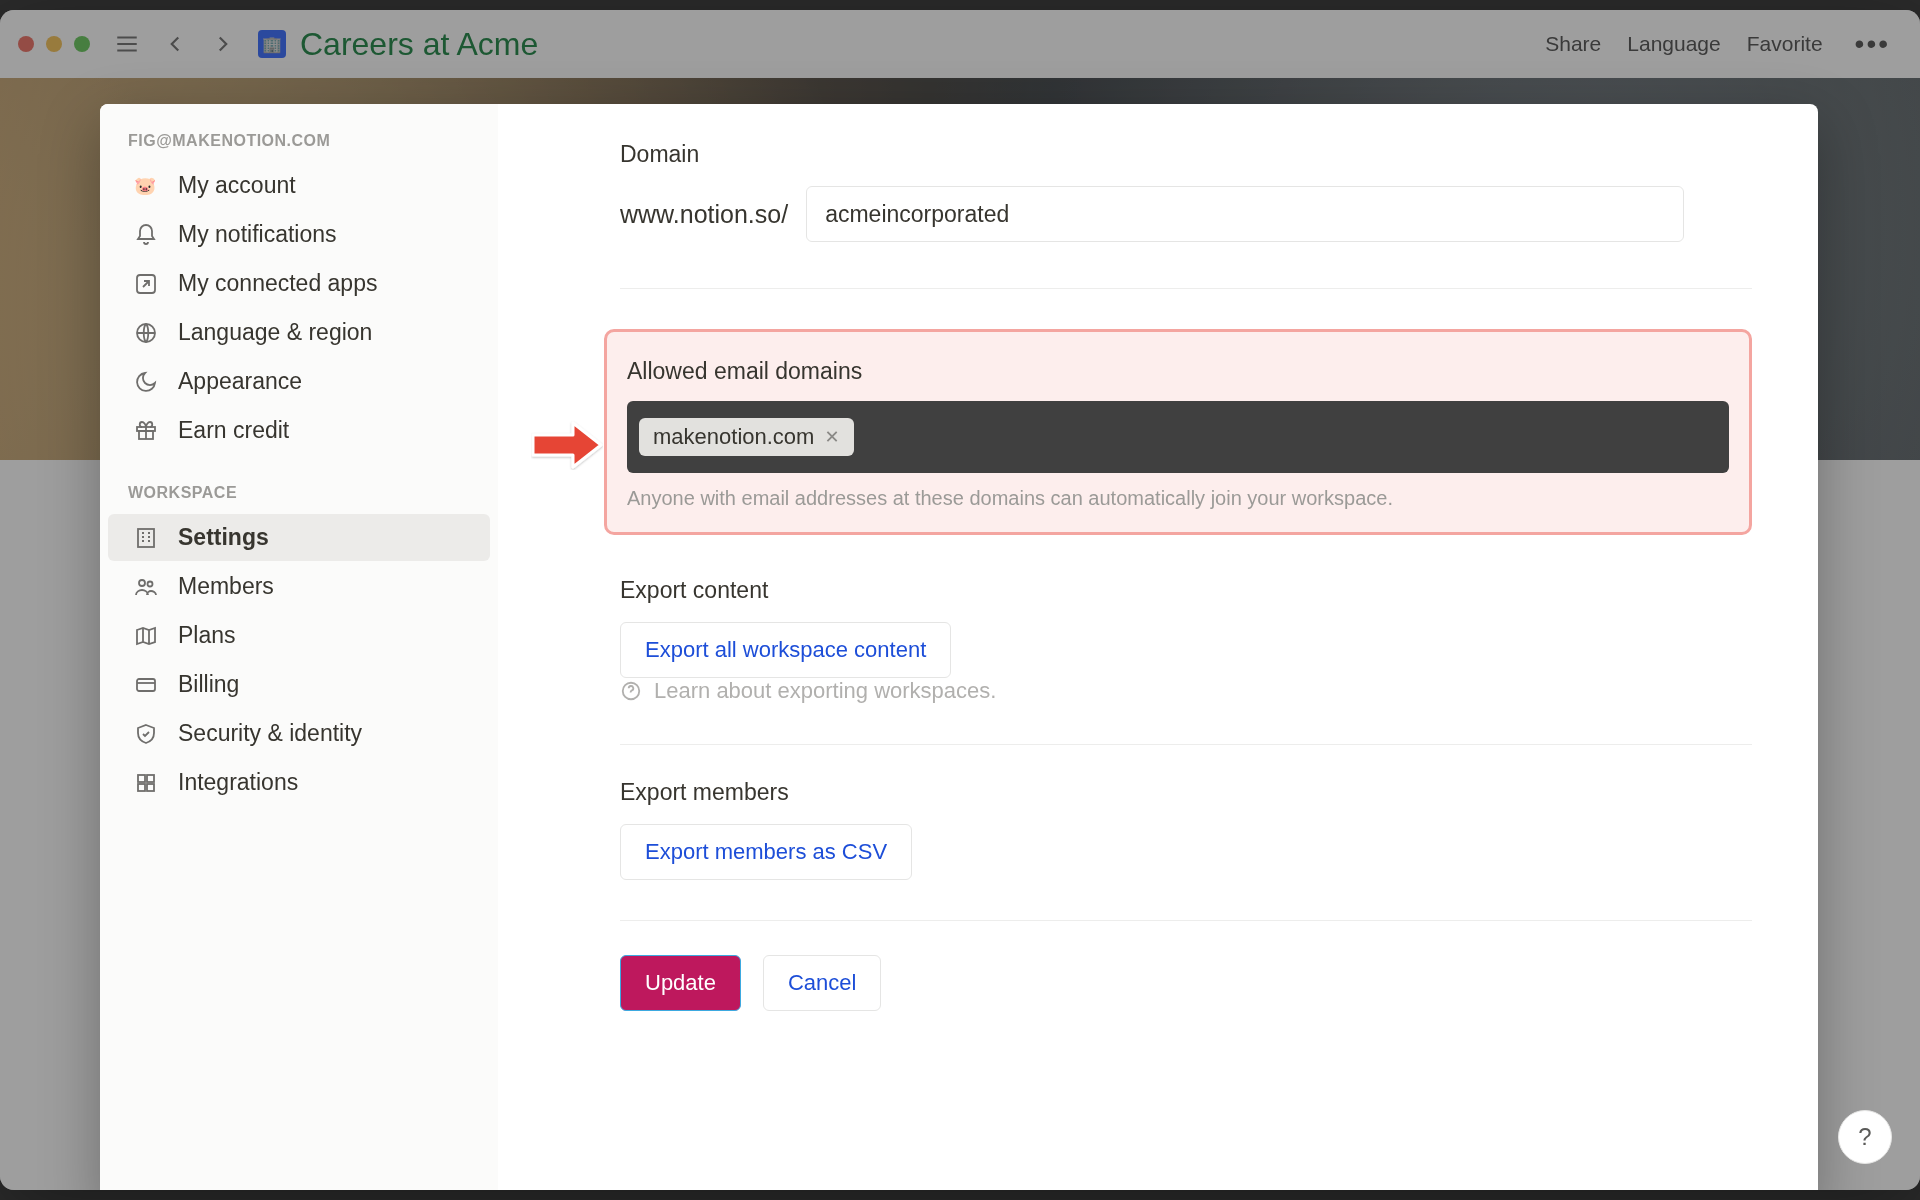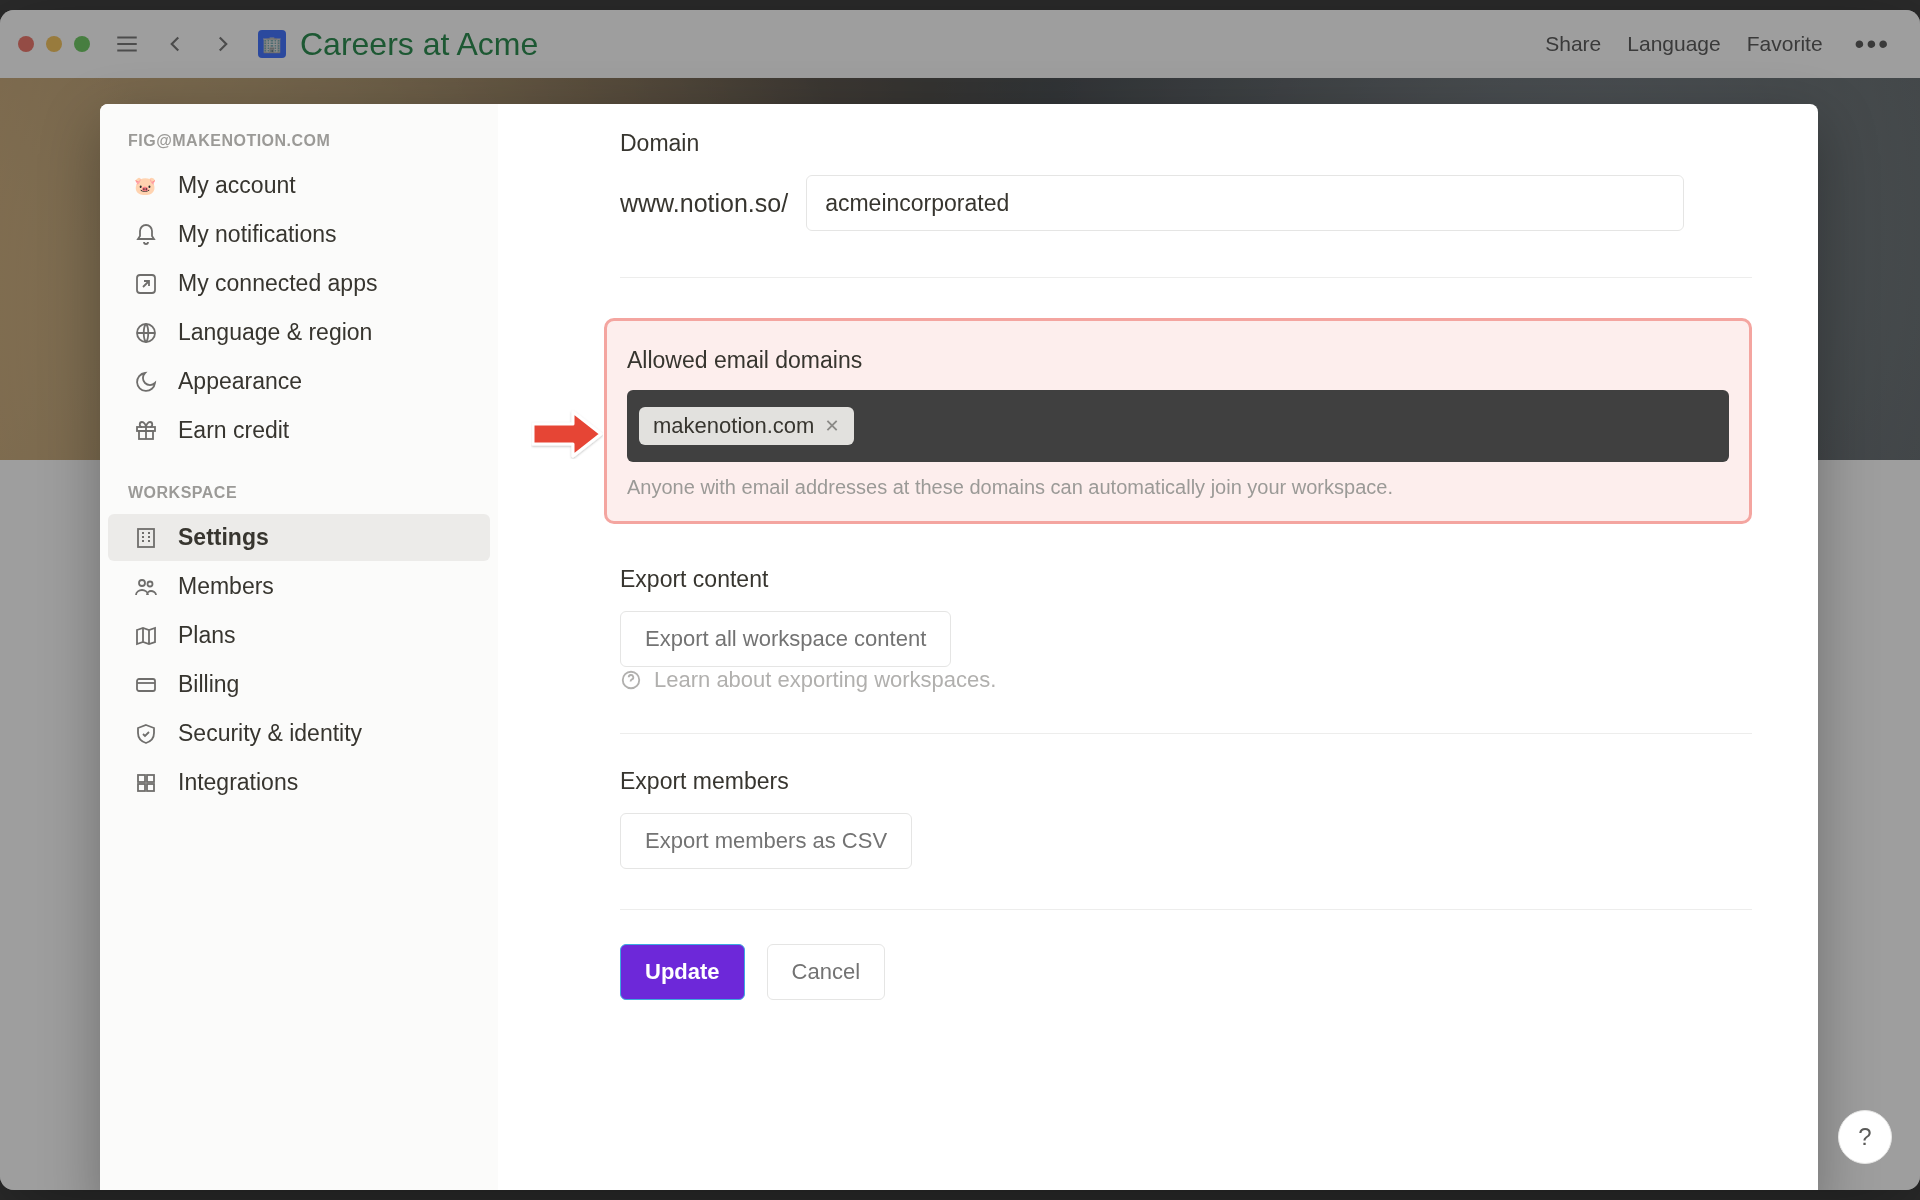--- a/index.html
+++ b/index.html
@@ -30,35 +30,35 @@
   .dim{position:absolute;inset:0;background:rgba(40,40,40,.45);}
   
   .modal{position:absolute;top:94px;left:100px;width:1718px;height:1104px;background:#ffffff;border-radius:8px;box-shadow:0 20px 60px rgba(0,0,0,.3);display:flex;overflow:hidden}
   .sidebar{width:398px;background:#fbfbfa;padding:22px 0;}
   .section-label{font-size:16px;font-weight:700;letter-spacing:.5px;color:#9b9a97;padding:6px 28px 10px}
   .menu-item{display:flex;align-items:center;gap:18px;padding:10px 24px;font-size:23px;color:#37352f;border-radius:6px;margin:2px 8px;}
   .menu-item.active{background:#ecebe9;font-weight:700}
   .menu-item .mi-icon{width:28px;display:inline-flex;align-items:center;justify-content:center;color:#6f6e6c}
   .menu-item .mi-icon svg{width:24px;height:24px}
   .content{flex:1;padding:26px 66px 30px 122px;overflow:hidden;position:relative}
-  .sec-title{font-size:23px;color:#37352f;margin:0 0 18px}
+  .sec-title{font-size:23px;color:#37352f;margin:11px 0 18px}
   .domain-row{display:flex;align-items:center;gap:18px;margin-bottom:46px}
   .domain-prefix{font-size:25px;color:#37352f}
   .text-input{flex:0 0 840px;height:54px;border:1px solid #e5e5e4;border-radius:6px;padding:0 18px;font-size:23px;color:#37352f;background:#fff}
   .highlight-box{border:3px solid #f4a5a0;background:#fdeeed;border-radius:10px;padding:18px 20px 22px;position:relative;margin-bottom:42px;margin-left:-16px;}
   .arrow{position:absolute;left:-76px;top:88px;width:72px;height:50px}
   .arrow svg{width:72px;height:50px}
   .allowed-title{font-size:23px;margin:8px 0 16px}
   .chip-field{background:#404040;border-radius:6px;padding:10px 12px;display:flex;align-items:center;min-height:52px}
   .chip{display:inline-flex;align-items:center;gap:10px;background:#e2e1de;border-radius:6px;padding:6px 14px;font-size:22px;color:#37352f}
   .chip .x{color:#8a8986;font-size:18px}
   .helper{color:#9b9a97;font-size:20px;margin-top:14px}
   .hr{height:1px;background:#ededec;margin:6px 0 34px}
-  .btn{display:inline-flex;align-items:center;justify-content:center;height:56px;padding:0 24px;border-radius:6px;border:1px solid #e5e5e4;background:#fff;font-size:22px;color:#737373}
-  .btn.primary{background:#6d28d9;border-color:#3da9e0;color:#fff;font-weight:700}
+  .btn{display:inline-flex;align-items:center;justify-content:center;height:56px;padding:0 24px;border-radius:6px;border:1px solid #e5e5e4;background:#fff;font-size:22px;color:#1d4ed8}
+  .btn.primary{background:#be185d;border-color:#3da9e0;color:#fff;font-weight:400}
   .learn-row{display:flex;align-items:center;gap:12px;color:#b1b0ae;font-size:22px;}
   .learn-row svg{width:22px;height:22px}
   .content .sec{margin-bottom:40px}
   .footer-row{display:flex;gap:22px;margin-top:6px}
   .help-bubble{position:absolute;right:28px;bottom:26px;width:52px;height:52px;border-radius:50%;border:1px solid #e5e5e4;background:#fff;display:flex;align-items:center;justify-content:center;color:#5a5a58;font-size:24px}
 </style>
 </head>
 <body>
 
 <div class="stage">

